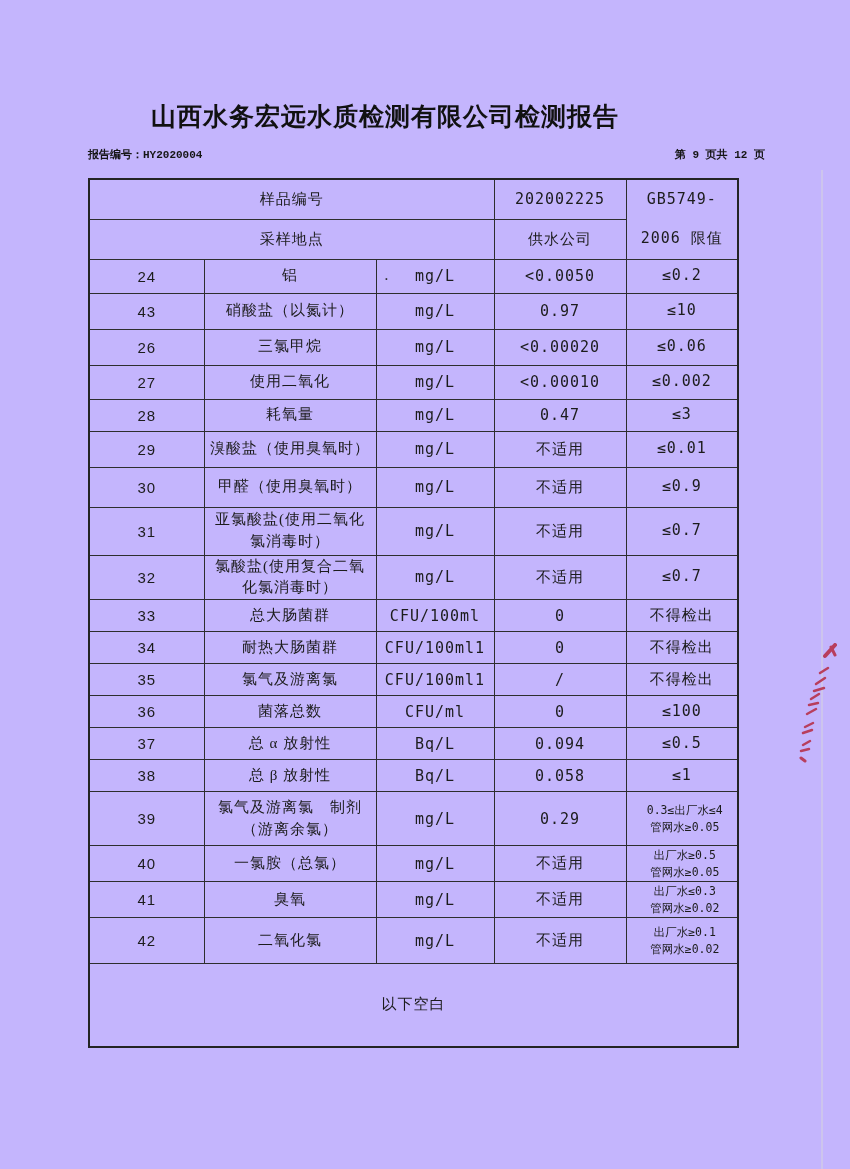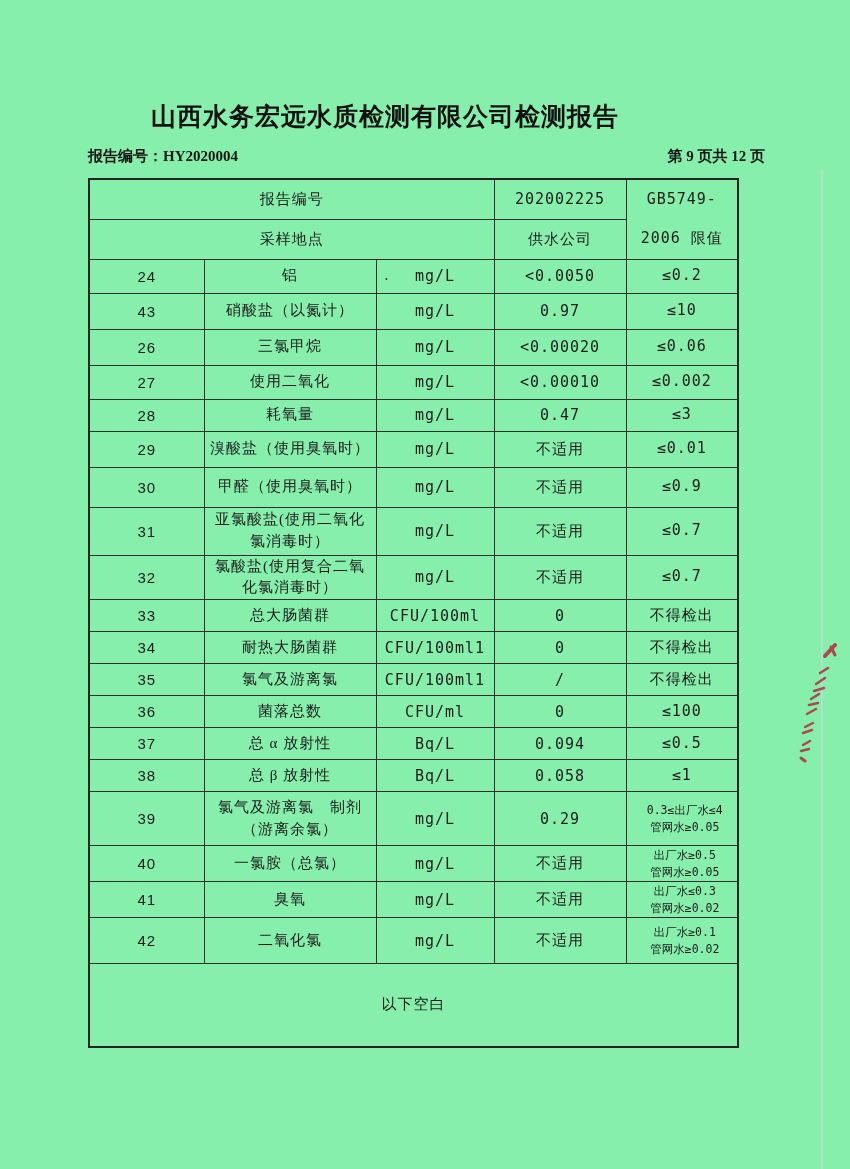--- a/index.html
+++ b/index.html
@@ -1,39 +1,39 @@
 <!DOCTYPE html>
 <html><head>
 <meta charset="utf-8">
 <style>
   html,body{margin:0;padding:0;background:#e8e8e8;}
   .page{
     position:relative;
     width:850px;height:1169px;
-    background:#86efac;
+    background:#c4b5fd;
     overflow:hidden;
     font-family:"Liberation Serif","DejaVu Serif",serif;
     color:#1d1d1d;
   }
   
   .scan-line{
     position:absolute;left:821px;top:170px;width:2px;height:999px;
     background:#d6d6de;opacity:.5;
   }
   .title{
     position:absolute;top:100px;left:0;width:770px;
     text-align:center;
     font-family:"Liberation Sans","DejaVu Sans",sans-serif;
     font-weight:bold;font-size:25px;letter-spacing:1px;color:#111;
   }
   .meta-row{
     position:absolute;top:147px;left:88px;right:85px;
     display:flex;justify-content:space-between;
-    font-family:Liberation Serif, serif;
-    font-weight:bold;font-size:15px;color:#161616;align-items:flex-end;
+    font-family:Liberation Mono, monospace;
+    font-weight:bold;font-size:11px;color:#161616;align-items:flex-end;
   }
   table.report{
     position:absolute;left:88px;top:178px;width:649px;
     border-collapse:collapse;table-layout:fixed;
     border:2px solid #242424;
   }
   table.report td{
     border:1px solid #2e2e2e;
     text-align:center;vertical-align:middle;
     padding:0;font-size:15px;color:#1c1c1c;
@@ -75,21 +75,21 @@
   <table class="report">
     <colgroup>
       <col style="width:115px">
         <col style="width:172px">
         <col style="width:118px">
         <col style="width:132px">
         <col style="width:112px">
     </colgroup>
     <tbody>
       <tr style="height:40px">
-        <td colspan="3" class="hd-label">报告编号</td>
+        <td colspan="3" class="hd-label">样品编号</td>
         <td class="hd-val">202002225</td>
         <td rowspan="2" class="hd-limit">
           <span class="ln">GB5749-</span>
           <span class="ln">2006 限值</span>
         </td>
       </tr>
       <tr style="height:40px">
         <td colspan="3" class="hd-label">采样地点</td>
         <td class="hd-val">供水公司</td>
       </tr>

